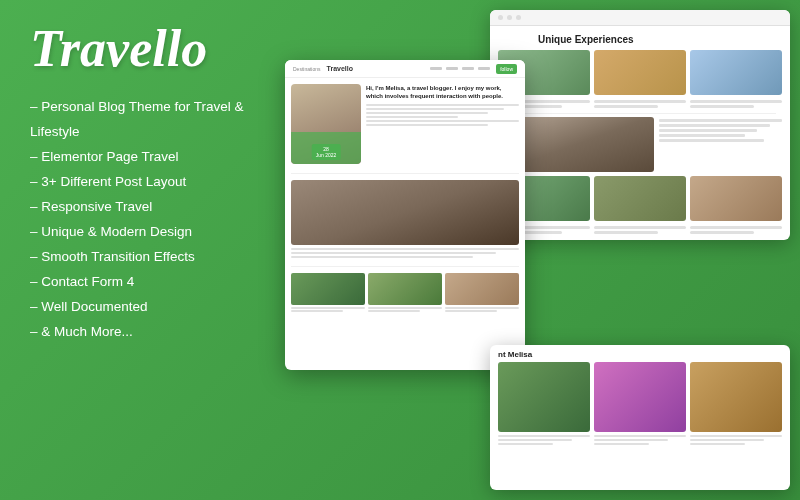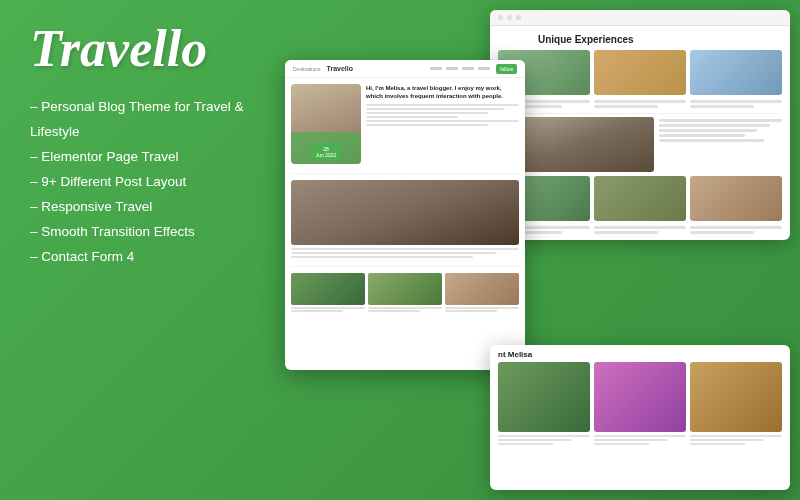--- a/index.html
+++ b/index.html
@@ -302,24 +302,27 @@
   </style>
 </head>
 <body>
 
 <div class="left-panel">
   <div class="brand-title">Travello</div>
 
   <ul class="features-list">
     <li>Personal Blog Theme for Travel &amp; Lifestyle</li>
     <li>Elementor Page Travel</li>
-    <li>9+ Different Post Layout</li>
+    <li>3+ Different Post Layout</li>
     <li>Responsive Travel</li>
+    <li>Unique &amp; Modern Design</li>
     <li>Smooth Transition Effects</li>
     <li>Contact Form 4</li>
+    <li>Well Documented</li>
+    <li>&amp; Much More...</li>
   </ul>
 </div>
 
 <div class="screenshot-top">
   <div class="top-bar">
     <div class="dot"></div>
     <div class="dot"></div>
     <div class="dot"></div>
   </div>
   <div class="content">

